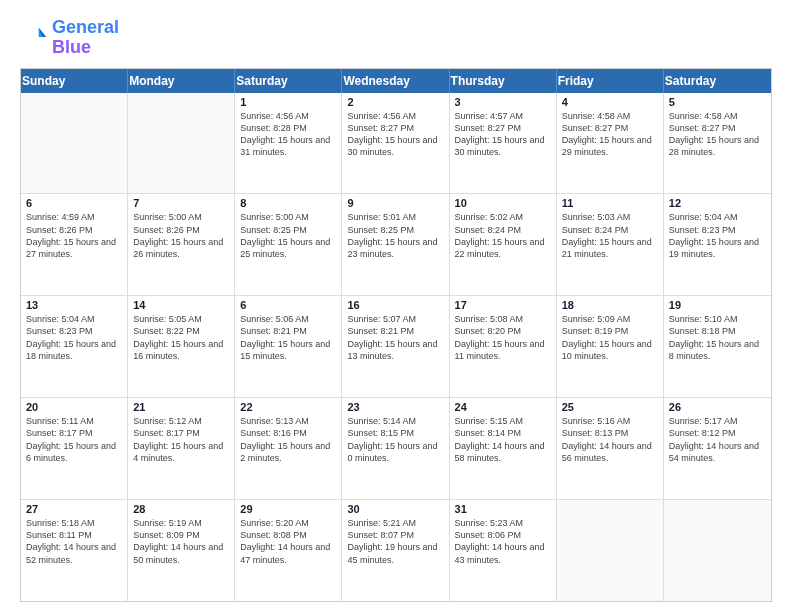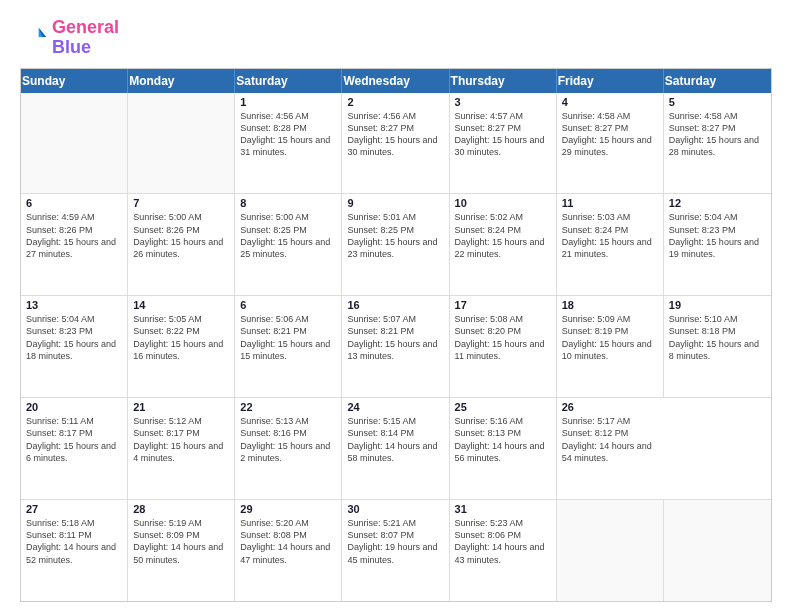--- a/index.html
+++ b/index.html
@@ -28,21 +28,21 @@
       align-items: center;
       gap: 4px;
     }
     .logo-text {
       font-size: 18px;
       font-weight: bold;
       color: #1a1a2e;
       line-height: 1.1;
     }
     .logo-text span {
-      color: #ec4899;
+      color: #3b82f6;
     }
     .logo-icon {
       width: 28px;
       height: 28px;
     }
     .title-block {
       text-align: right;
     }
     .month-title {
       font-size: 36px;
@@ -276,20 +276,26 @@
             <div class="cell-line">Sunset: 8:17 PM</div>
             <div class="cell-line">Daylight: 15 hours and 4 minutes.</div>
           </div>
           <div class="cal-cell">
             <div class="day-num">22</div>
             <div class="cell-line">Sunrise: 5:13 AM</div>
             <div class="cell-line">Sunset: 8:16 PM</div>
             <div class="cell-line">Daylight: 15 hours and 2 minutes.</div>
           </div>
           <div class="cal-cell">
+            <div class="day-num">23</div>
+            <div class="cell-line">Sunrise: 5:14 AM</div>
+            <div class="cell-line">Sunset: 8:15 PM</div>
+            <div class="cell-line">Daylight: 15 hours and 0 minutes.</div>
+          </div>
+          <div class="cal-cell">
             <div class="day-num">24</div>
             <div class="cell-line">Sunrise: 5:15 AM</div>
             <div class="cell-line">Sunset: 8:14 PM</div>
             <div class="cell-line">Daylight: 14 hours and 58 minutes.</div>
           </div>
           <div class="cal-cell">
             <div class="day-num">25</div>
             <div class="cell-line">Sunrise: 5:16 AM</div>
             <div class="cell-line">Sunset: 8:13 PM</div>
             <div class="cell-line">Daylight: 14 hours and 56 minutes.</div>

